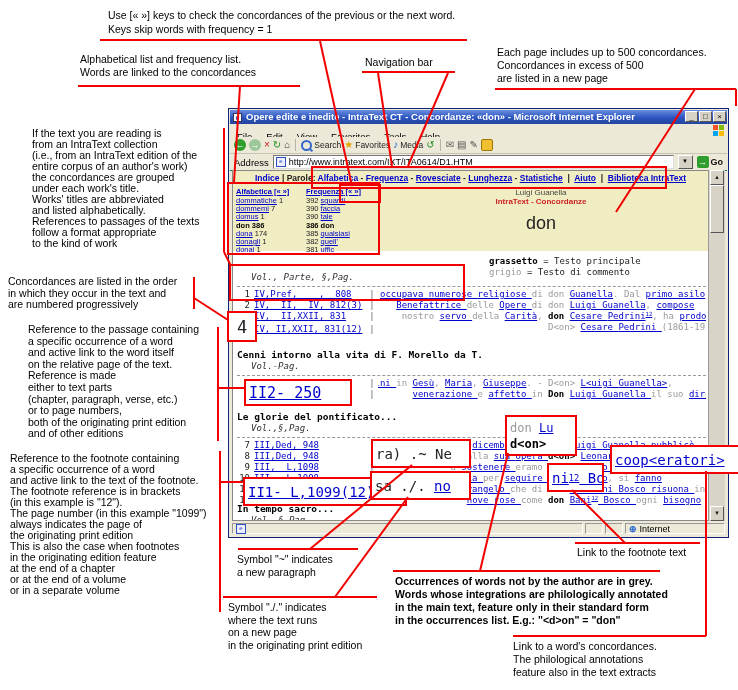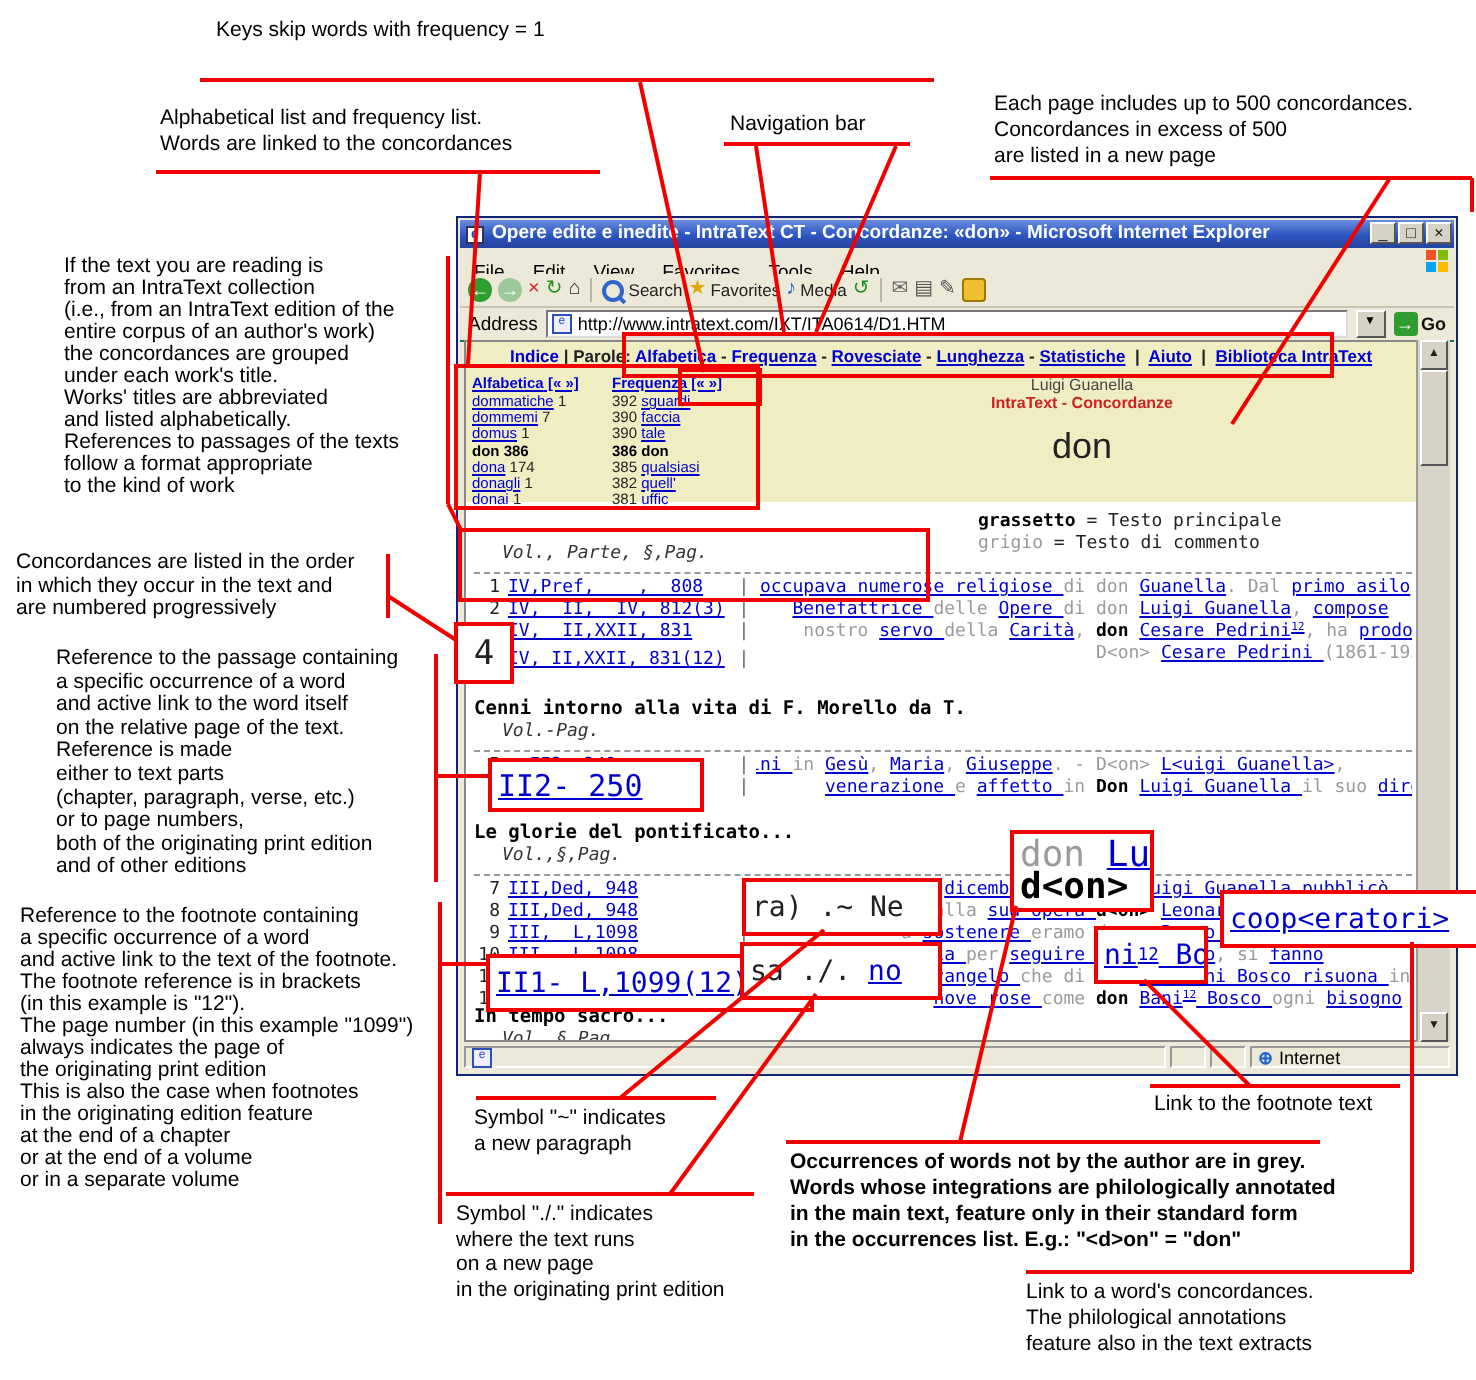--- a/index.html
+++ b/index.html
@@ -109,20 +109,21 @@
           display:flex;align-items:center;padding:0 3px;gap:3px;}
   .stleft{flex:1;}
   .stsmall{width:18px;}
   .stright{width:100px;}
   .globe{color:#2266cc;font-weight:bold;font-size:9px;}
 </style>
 </head>
 <body>
 
 <div class="lbl" style="left:108px;top:8px;line-height:14px;">
+    <div>Use [« »] keys to check the concordances of the previous or the next word.</div>
     <div>Keys skip words with frequency = 1</div>
   </div>
 <div class="lbl" style="left:80px;top:53px;line-height:13px;">
     <div>Alphabetical list and frequency list.</div>
     <div>Words are linked to the concordances</div>
   </div>
 <div class="lbl" style="left:365px;top:57px;">
     <div>Navigation bar</div>
   </div>
 <div class="lbl" style="left:497px;top:46px;line-height:13px;">
@@ -603,21 +604,21 @@
 <div class="redbox" style="left:227px;top:182px;width:149px;height:69px;"></div>
 <div class="redbox" style="left:339px;top:184px;width:38px;height:15px;"></div>
 <div class="redbox" style="left:311px;top:166px;width:352px;height:19px;"></div>
 <div class="redbox" style="left:229px;top:264px;width:232px;height:33px;"></div>
 
 <div class="callout" style="left:227px;top:311px;width:20px;height:27px;font-size:17px;justify-content:center;"><span class="seg-p">4</span></div>
 <div class="callout" style="left:244px;top:379px;width:98px;height:23px;font-size:15px;"><span class="seg-l">II2- 250</span></div>
 <div class="callout" style="left:243px;top:477px;width:154px;height:25px;font-size:14px;"><span class="seg-l">II1- L,1099(12)</span></div>
 <div class="callout" style="left:371px;top:439px;width:90px;height:25px;font-size:14px;"><span class="seg-p">ra) .~ Ne</span></div>
 <div class="callout" style="left:370px;top:471px;width:91px;height:25px;font-size:14px;"><span class="seg-p">sa ./. </span><span class="seg-l">no</span></div>
-<div class="callout" style="left:505px;top:415px;width:62px;height:37px;font-size:18px;flex-direction:column;align-items:flex-start;justify-content:center;line-height:16px;">
+<div class="callout" style="left:505px;top:415px;width:62px;height:37px;font-size:12px;flex-direction:column;align-items:flex-start;justify-content:center;line-height:16px;">
   <span><span class="seg-g">don </span><span class="seg-l">Lu</span></span>
   <span><span class="seg-b">d&lt;on&gt;</span></span>
 </div>
 <div class="callout" style="left:547px;top:463px;width:47px;height:25px;font-size:14px;"><span class="seg-l">ni</span><span class="seg-ls">12</span><span class="seg-l"> Bo</span></div>
 <div class="callout" style="left:610px;top:445px;width:128px;height:25px;font-size:14px;"><span class="seg-l">coop&lt;eratori&gt;</span></div>
 
 <svg id="lines" width="738" height="690">
   <g stroke="#f20000" stroke-width="2" fill="none">
     <line x1="100" y1="40" x2="467" y2="40"></line>
     <line x1="320" y1="41" x2="352" y2="186"></line>

